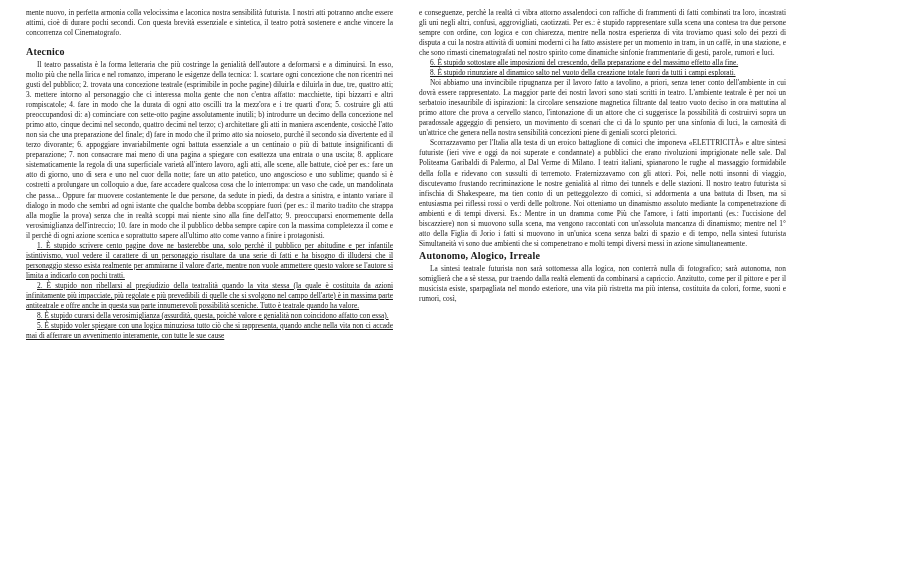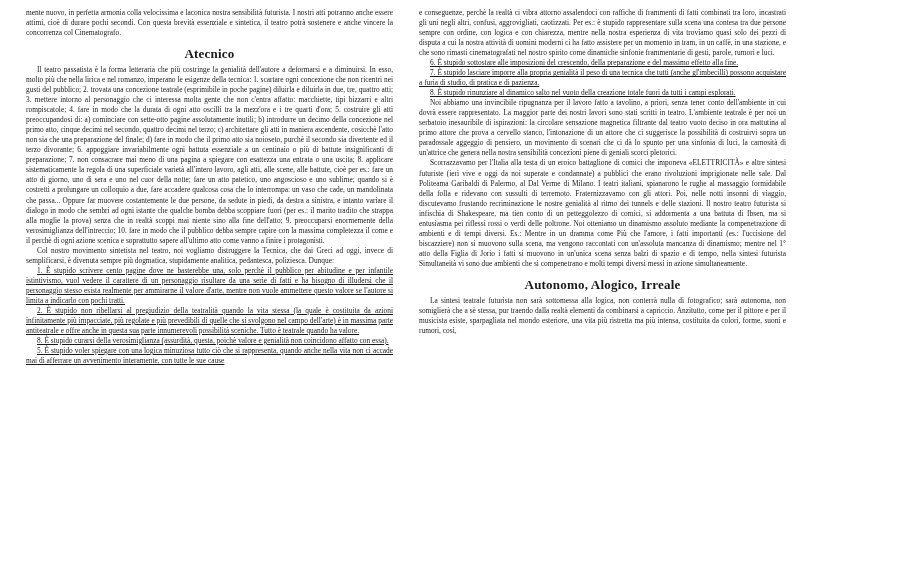--- a/index.html
+++ b/index.html
@@ -39,59 +39,56 @@
     hyphens: auto;
     -webkit-hyphens: auto;
   }
   .indent {
     text-indent: 11px;
   }
   .noindent {
     text-indent: 0;
   }
   .sec-title {
-    font-size: 13px;
+    font-size: 10px;
     font-weight: bold;
     letter-spacing: 0.2px;
     margin: 8px 0 3px 0;
     font-family: "Liberation Serif", serif;
-    text-align: center;
   }
   .sec-title.tight {
-    margin-top: 8px;
+    margin-top: 1px;
   }
   .list-item {
     text-indent: 11px;
     text-decoration: underline;
   }
 </style>
 </head>
 <body>
 
 <div class="page">
 
   <div class="col">
     <p class="body-text noindent">mente nuovo, in perfetta armonia colla velocissima e laconica nostra sensibilità futurista. I nostri atti potranno anche essere attimi, cioè di durare pochi secondi. Con questa brevità essenziale e sintetica, il teatro potrà sostenere e anche vincere la concorrenza col Cinematografo.</p>
 
     <h2 class="sec-title">Atecnico</h2>
 
     <p class="body-text indent">Il teatro passatista è la forma letteraria che più costringe la genialità dell'autore a deformarsi e a diminuirsi. In esso, molto più che nella lirica e nel romanzo, imperano le esigenze della tecnica: 1. scartare ogni concezione che non ricentri nei gusti del pubblico; 2. trovata una concezione teatrale (esprimibile in poche pagine) diluirla e diluirla in due, tre, quattro atti; 3. mettere intorno al personaggio che ci interessa molta gente che non c'entra affatto: macchiette, tipi bizzarri e altri rompiscatole; 4. fare in modo che la durata di ogni atto oscilli tra la mezz'ora e i tre quarti d'ora; 5. costruire gli atti preoccupandosi di: a) cominciare con sette-otto pagine assolutamente inutili; b) introdurre un decimo della concezione nel primo atto, cinque decimi nel secondo, quattro decimi nel terzo; c) architettare gli atti in maniera ascendente, cosicchè l'atto non sia che una preparazione del finale; d) fare in modo che il primo atto sia noioseto, purchè il secondo sia divertente ed il terzo divorante; 6. appoggiare invariabilmente ogni battuta essenziale a un centinaio o più di battute insignificanti di preparazione; 7. non consacrare mai meno di una pagina a spiegare con esattezza una entrata o una uscita; 8. applicare sistematicamente la regola di una superficiale varietà all'intero lavoro, agli atti, alle scene, alle battute, cioè per es.: fare un atto di giorno, uno di sera e uno nel cuor della notte; fare un atto patetico, uno angoscioso e uno sublime; quando si è costretti a prolungare un colloquio a due, fare accadere qualcosa cosa che lo interrompa: un vaso che cade, un mandolinata che passa... Oppure far muovere costantemente le due persone, da sedute in piedi, da destra a sinistra, e intanto variare il dialogo in modo che sembri ad ogni istante che qualche bomba debba scoppiare fuori (per es.: il marito tradito che strappa alla moglie la prova) senza che in realtà scoppi mai niente sino alla fine dell'atto; 9. preoccuparsi enormemente della verosimiglianza dell'intreccio; 10. fare in modo che il pubblico debba sempre capire con la massima completezza il come e il perchè di ogni azione scenica e soprattutto sapere all'ultimo atto come vanno a finire i protagonisti.</p>
-    <p class="body-text indent">Col nostro movimento sintetista nel teatro, noi vogliamo distruggere la Tecnica, che dai Greci ad oggi, invece di semplificarsi, è divenuta sempre più dogmatica, stupidamente analitica, pedantesca, poliziesca. Dunque:</p>
 
     <p class="body-text list-item">1. È stupido scrivere cento pagine dove ne basterebbe una, solo perchè il pubblico per abitudine e per infantile istintivismo, vuol vedere il carattere di un personaggio risultare da una serie di fatti e ha bisogno di illudersi che il personaggio stesso esista realmente per ammirarne il valore d'arte, mentre non vuole ammettere questo valore se l'autore si limita a indicarlo con pochi tratti.</p>
     <p class="body-text list-item">2. È stupido non ribellarsi al pregiudizio della teatralità quando la vita stessa (la quale è costituita da azioni infinitamente più impacciate, più regolate e più prevedibili di quelle che si svolgono nel campo dell'arte) è in massima parte antiteatrale e offre anche in questa sua parte innumerevoli possibilità sceniche. Tutto è teatrale quando ha valore.</p>
     <p class="body-text list-item">8. È stupido curarsi della verosimiglianza (assurdità, questa, poichè valore e genialità non coincidono affatto con essa).</p>
     <p class="body-text list-item">5. È stupido voler spiegare con una logica minuziosa tutto ciò che si rappresenta, quando anche nella vita non ci accade mai di afferrare un avvenimento interamente, con tutte le sue cause</p>
   </div>
 
   <div class="col">
     <p class="body-text noindent">e conseguenze, perchè la realtà ci vibra attorno assalendoci con raffiche di frammenti di fatti combinati tra loro, incastrati gli uni negli altri, confusi, aggrovigliati, caotizzati. Per es.: è stupido rappresentare sulla scena una contesa tra due persone sempre con ordine, con logica e con chiarezza, mentre nella nostra esperienza di vita troviamo quasi solo dei pezzi di disputa a cui la nostra attività di uomini moderni ci ha fatto assistere per un momento in tram, in un caffè, in una stazione, e che sono rimasti cinematografati nel nostro spirito come dinamiche sinfonie frammentarie di gesti, parole, rumori e luci.</p>
 
     <p class="body-text list-item">6. È stupido sottostare alle imposizioni del crescendo, della preparazione e del massimo effetto alla fine.</p>
-    <p class="body-text list-item">7. È stupido lasciare imporre alla propria genialità il peso di una tecnica che tutti (anche gl'imbecilli) possono acquistare a furia di studio, di pratica e di pazienza.</p>
     <p class="body-text list-item">8. È stupido rinunziare al dinamico salto nel vuoto della creazione totale fuori da tutti i campi esplorati.</p>
 
 
     <p class="body-text indent">Noi abbiamo una invincibile ripugnanza per il lavoro fatto a tavolino, a priori, senza tener conto dell'ambiente in cui dovrà essere rappresentato. La maggior parte dei nostri lavori sono stati scritti in teatro. L'ambiente teatrale è per noi un serbatoio inesauribile di ispirazioni: la circolare sensazione magnetica filtrante dal teatro vuoto deciso in ora mattutina al primo attore che prova a cervello stanco, l'intonazione di un attore che ci suggerisce la possibilità di costruirvi sopra un paradossale aggeggio di pensiero, un movimento di scenari che ci dà lo spunto per una sinfonia di luci, la carnosità di un'attrice che genera nella nostra sensibilità concezioni piene di geniali scorci pletorici.</p>
     <p class="body-text indent">Scorrazzavamo per l'Italia alla testa di un eroico battaglione di comici che imponeva «ELETTRICITÀ» e altre sintesi futuriste (ieri vive e oggi da noi superate e condannate) a pubblici che erano rivoluzioni imprigionate nelle sale. Dal Politeama Garibaldi di Palermo, al Dal Verme di Milano. I teatri italiani, spianarono le rughe al massaggio formidabile della folla e ridevano con sussulti di terremoto. Fraternizzavamo con gli attori. Poi, nelle notti insonni di viaggio, discutevamo frustando recriminazione le nostre genialità al ritmo dei tunnels e delle stazioni. Il nostro teatro futurista si infischia di Shakespeare, ma tien conto di un petteggolezzo di comici, si addormenta a una battuta di Ibsen, ma si entusiasma pei riflessi rossi o verdi delle poltrone. Noi otteniamo un dinamismo assoluto mediante la compenetrazione di ambienti e di tempi diversi. Es.: Mentre in un dramma come Più che l'amore, i fatti importanti (es.: l'uccisione del biscazziere) non si muovono sulla scena, ma vengono raccontati con un'assoluta mancanza di dinamismo; mentre nel 1° atto della Figlia di Jorio i fatti si muovono in un'unica scena senza balzi di spazio e di tempo, nella sintesi futurista Simultaneità vi sono due ambienti che si compenetrano e molti tempi diversi messi in azione simultaneamente.</p>
 
     <h2 class="sec-title tight">Autonomo, Alogico, Irreale</h2>
 
     <p class="body-text indent">La sintesi teatrale futurista non sarà sottomessa alla logica, non conterrà nulla di fotografico; sarà autonoma, non somiglierà che a sè stessa, pur traendo dalla realtà elementi da combinarsi a capriccio. Anzitutto, come per il pittore e per il musicista esiste, sparpagliata nel mondo esteriore, una vita più ristretta ma più intensa, costituita da colori, forme, suoni e rumori, così,</p>
   </div>

